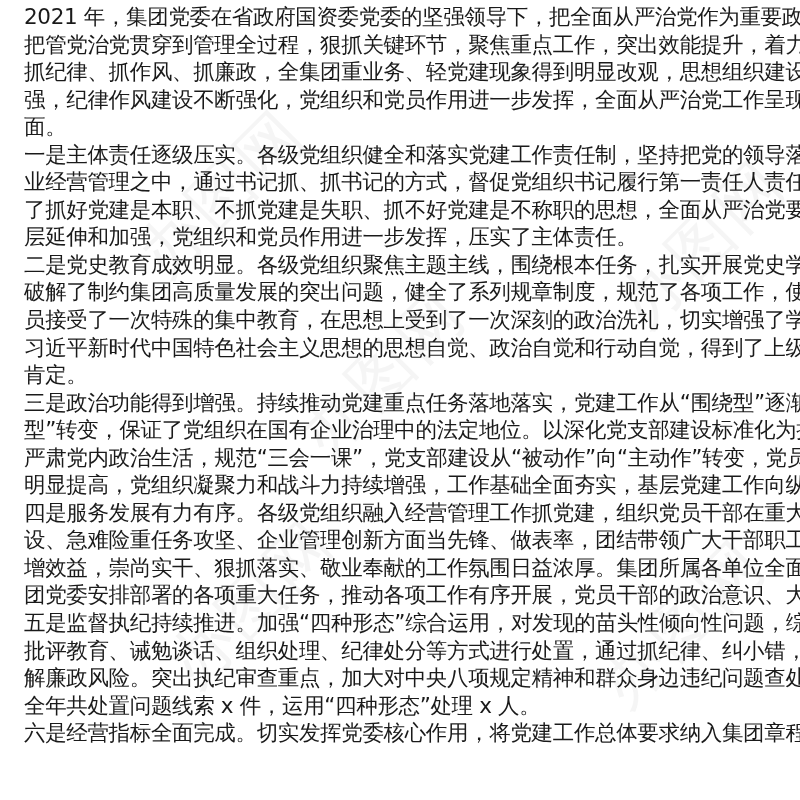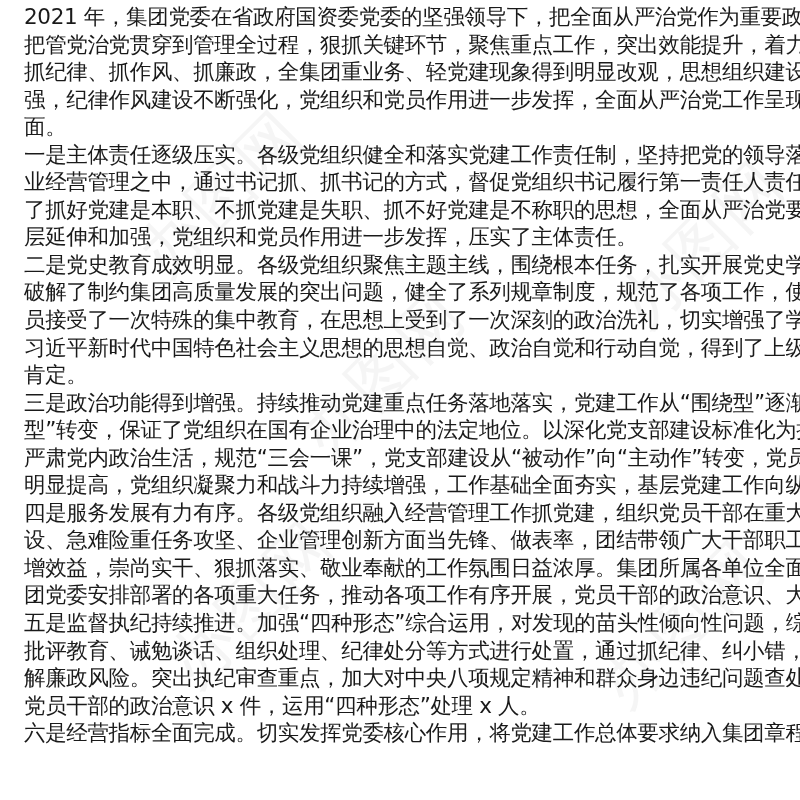--- a/index.html
+++ b/index.html
@@ -100,21 +100,21 @@
       <span class="line">四是服务发展有力有序。各级党组织融入经营管理工作抓党建，组织党员干部在重大项目建</span>
       <span class="line">设、急难险重任务攻坚、企业管理创新方面当先锋、做表率，团结带领广大干部职工促经营、</span>
       <span class="line">增效益，崇尚实干、狠抓落实、敬业奉献的工作氛围日益浓厚。集团所属各单位全面落实集</span>
       <span class="line">团党委安排部署的各项重大任务，推动各项工作有序开展，党员干部的政治意识、大局意识、</span>
     </div>
 
     <div class="para">
       <span class="line">五是监督执纪持续推进。加强“四种形态”综合运用，对发现的苗头性倾向性问题，综合运用</span>
       <span class="line">批评教育、诫勉谈话、组织处理、纪律处分等方式进行处置，通过抓纪律、纠小错，及时化</span>
       <span class="line">解廉政风险。突出执纪审查重点，加大对中央八项规定精神和群众身边违纪问题查处力度。</span>
-      <span class="line">党员干部的政治意识 x 件，运用“四种形态”处理 x 人。</span>
+      <span class="line">全年共处置问题线索 x 件，运用“四种形态”处理 x 人。</span>
     </div>
 
     <div class="para">
       <span class="line">六是经营指标全面完成。切实发挥党委核心作用，将党建工作总体要求纳入集团章程，把党</span>
     </div>
 
   </div>
 </div>
 
 </body></html>

